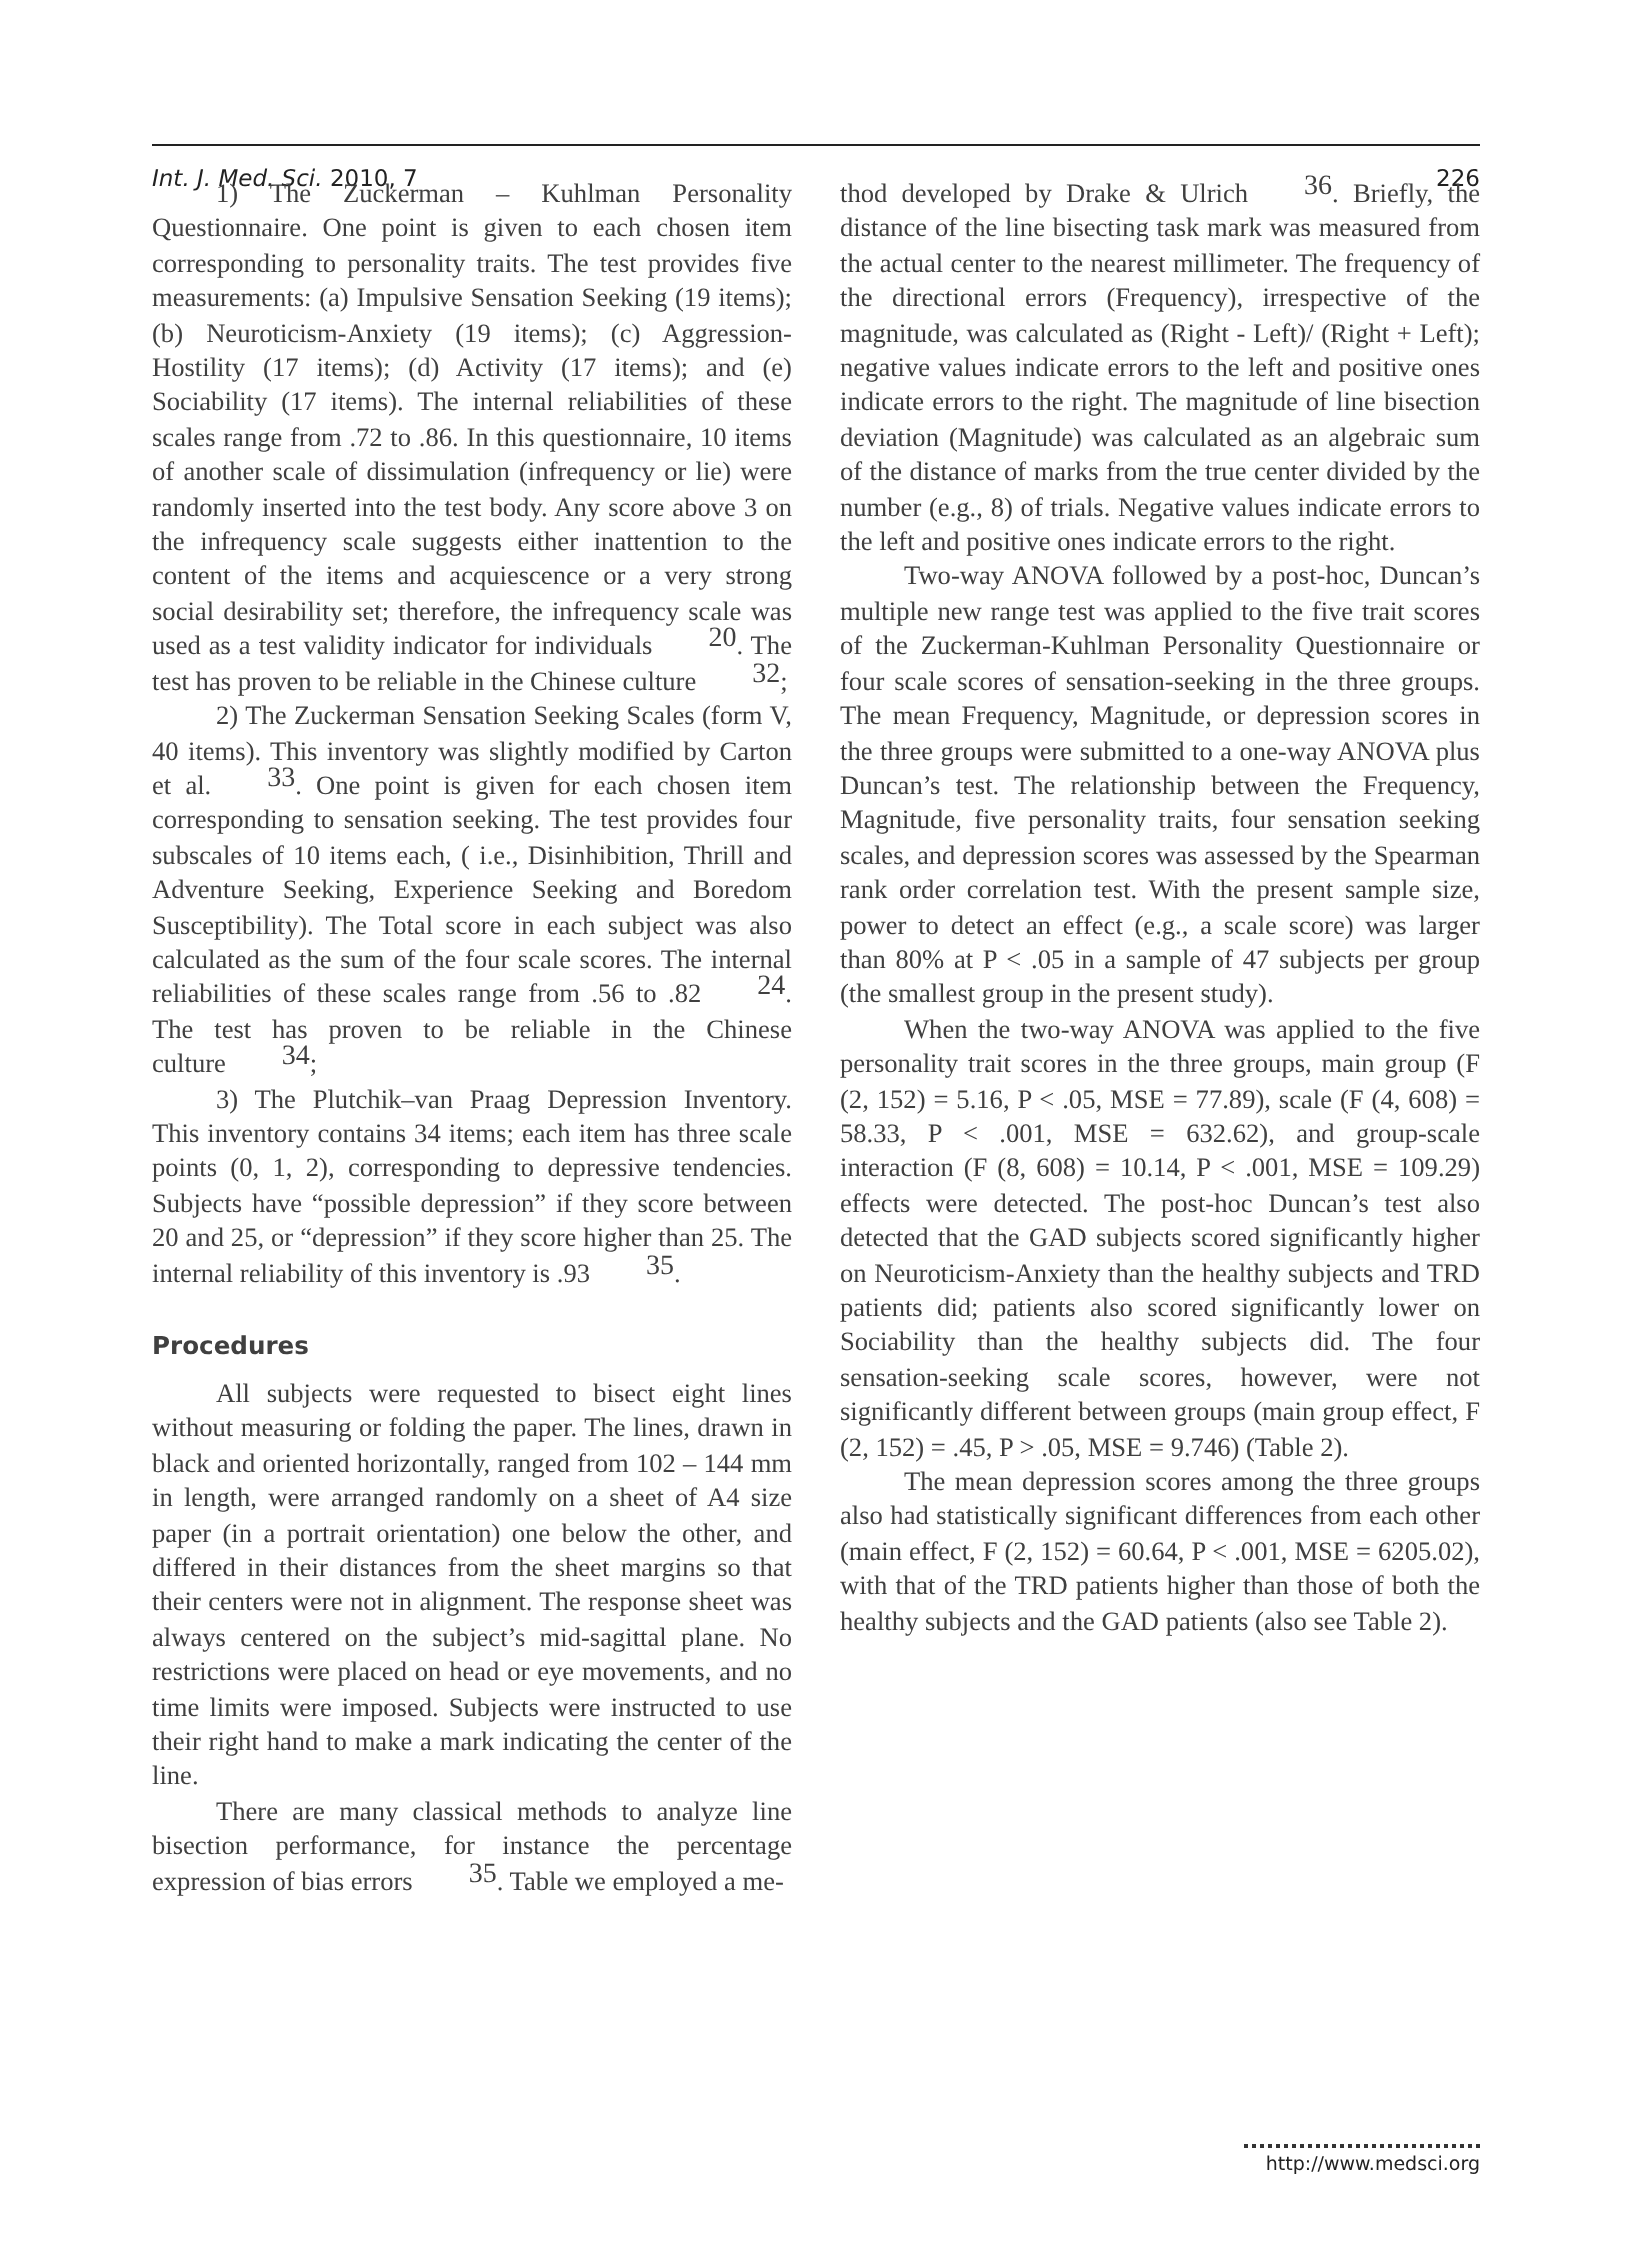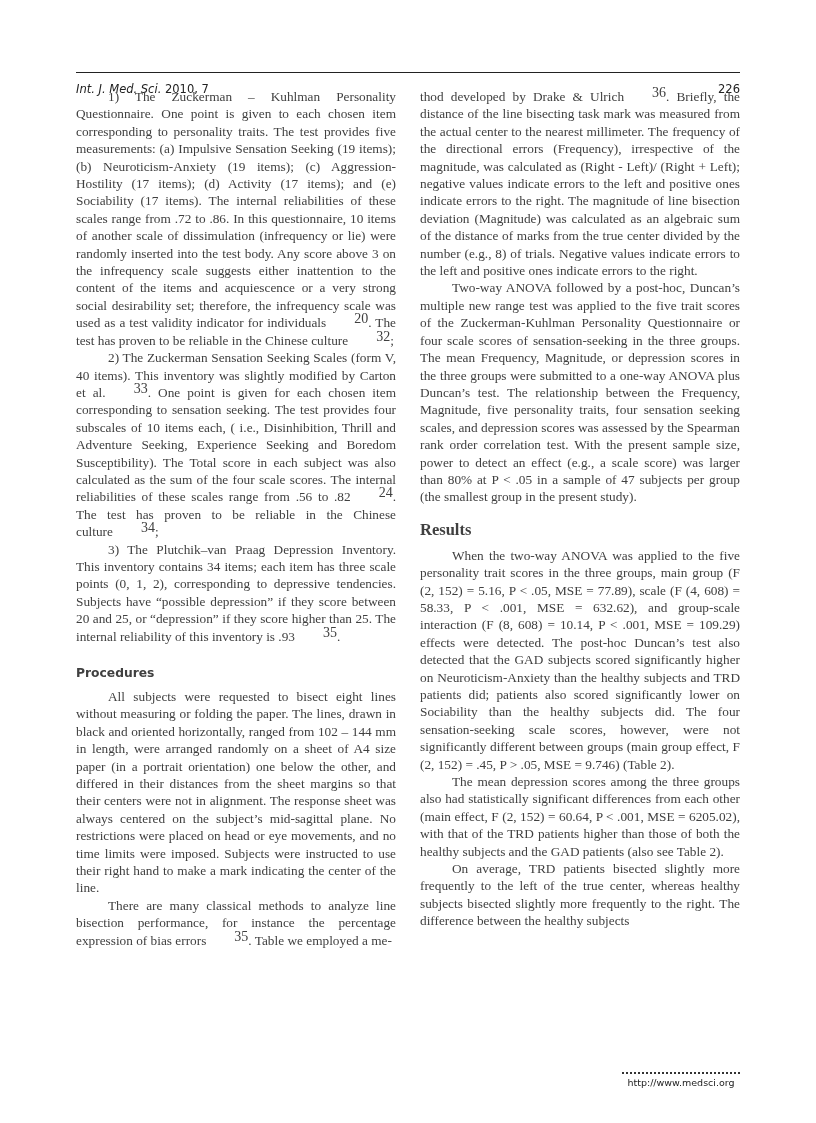--- a/index.html
+++ b/index.html
@@ -29,21 +29,21 @@
   h3.subhead {
     font-family: "DejaVu Sans", sans-serif; font-weight: bold; font-size: 12.3px;
     margin: 20px 0 7px 0; line-height: 16px; text-align: left;
   }
   h2.section {
     font-family: "Liberation Serif", "DejaVu Serif", serif; font-weight: bold;
     font-size: 16.5px; margin: 14px 0 7px 0; line-height: 20px; text-align: left;
   }
   .footer {
     position: absolute; left: 622px; top: 1072px; width: 118px;
-    font-family: "DejaVu Sans", sans-serif; font-size: 9.5px; color: #222; text-align: center;
+    font-family: "DejaVu Sans", sans-serif; font-size: 9.5px; color: #222; text-align: right;
   }
   .footer-rule { border-top: 2px dotted #333; margin-bottom: 3px; }
 </style>
 </head>
 <body>
 
 <div class="page-header">
   <span class="journal-ref"><span>Int. J. Med. Sci.</span> <span class="yr">2010, 7</span></span>
   <span class="page-num">226</span>
 </div>
@@ -57,22 +57,20 @@
   <h3 class="subhead">Procedures</h3>
   <p>All subjects were requested to bisect eight lines without measuring or folding the paper.  The lines, drawn in black and oriented horizontally, ranged from 102 – 144 mm in length, were arranged randomly on a sheet of A4 size paper (in a portrait orientation) one below the other, and differed in their distances from the sheet margins so that their centers were not in alignment.  The response sheet was always centered on the subject’s mid-sagittal plane.  No restrictions were placed on head or eye movements, and no time limits were imposed.  Subjects were instructed to use their right hand to make a mark indicating the center of the line.</p>
 
   <p><span>There are many classical methods to analyze line bisection performance, for instance the percentage expression of bias errors</span><sup>35</sup><span>.  Table we employed a me-</span></p>
 </div>
 
 <div class="col col-right">
   <p class="noindent"><span>thod developed by Drake &amp; Ulrich</span><sup>36</sup><span>.  Briefly, the distance of the line bisecting task mark was measured from the actual center to the nearest millimeter.  The frequency of the directional errors (Frequency), irrespective of the magnitude, was calculated as (Right - Left)/ (Right + Left); negative values indicate errors to the left and positive ones indicate errors to the right. The magnitude of line bisection deviation (Magnitude) was calculated as an algebraic sum of the distance of marks from the true center divided by the number (e.g., 8) of trials.  Negative values indicate errors to the left and positive ones indicate errors to the right.</span></p>
   <p>Two-way ANOVA followed by a post-hoc, Duncan’s multiple new range test was applied to the five trait scores of the Zuckerman-Kuhlman Personality Questionnaire or four scale scores of sensation-seeking in the three groups.  The mean Frequency, Magnitude, or depression scores in the three groups were submitted to a one-way ANOVA plus Duncan’s test.  The relationship between the Frequency, Magnitude, five personality traits, four sensation seeking scales, and depression scores was assessed by the Spearman rank order correlation test. With the present sample size, power to detect an effect (e.g., a scale score) was larger than 80% at P &lt; .05 in a sample of 47 subjects per group (the smallest group in the present study).</p>
 
-  <h2 class="section">Results</h2>
   <p>When the two-way ANOVA was applied to the five personality trait scores in the three groups, main group (F (2, 152) = 5.16, P &lt; .05, MSE = 77.89), scale (F (4, 608) = 58.33, P &lt; .001, MSE = 632.62), and group-scale interaction (F (8, 608) = 10.14, P &lt; .001, MSE = 109.29) effects were detected.  The post-hoc Duncan’s test also detected that the GAD subjects scored significantly higher on Neuroticism-Anxiety than the healthy subjects and TRD patients did; patients also scored significantly lower on Sociability than the healthy subjects did.  The four sensation-seeking scale scores, however, were not significantly different between groups (main group effect, F (2, 152) = .45, P &gt; .05, MSE = 9.746) (Table 2).</p>
   <p>The mean depression scores among the three groups also had statistically significant differences from each other (main effect, F (2, 152) = 60.64, P &lt; .001, MSE = 6205.02), with that of the TRD patients higher than those of both the healthy subjects and the GAD patients (also see Table 2).</p>
-  <p>On average, TRD patients bisected slightly more frequently to the left of the true center, whereas healthy subjects bisected slightly more frequently to the right.  The difference between the healthy subjects</p>
 </div>
 
 <div class="footer">
   <div class="footer-rule"></div>
   <span>http://www.medsci.org</span>
 </div>
 
 </body></html>

